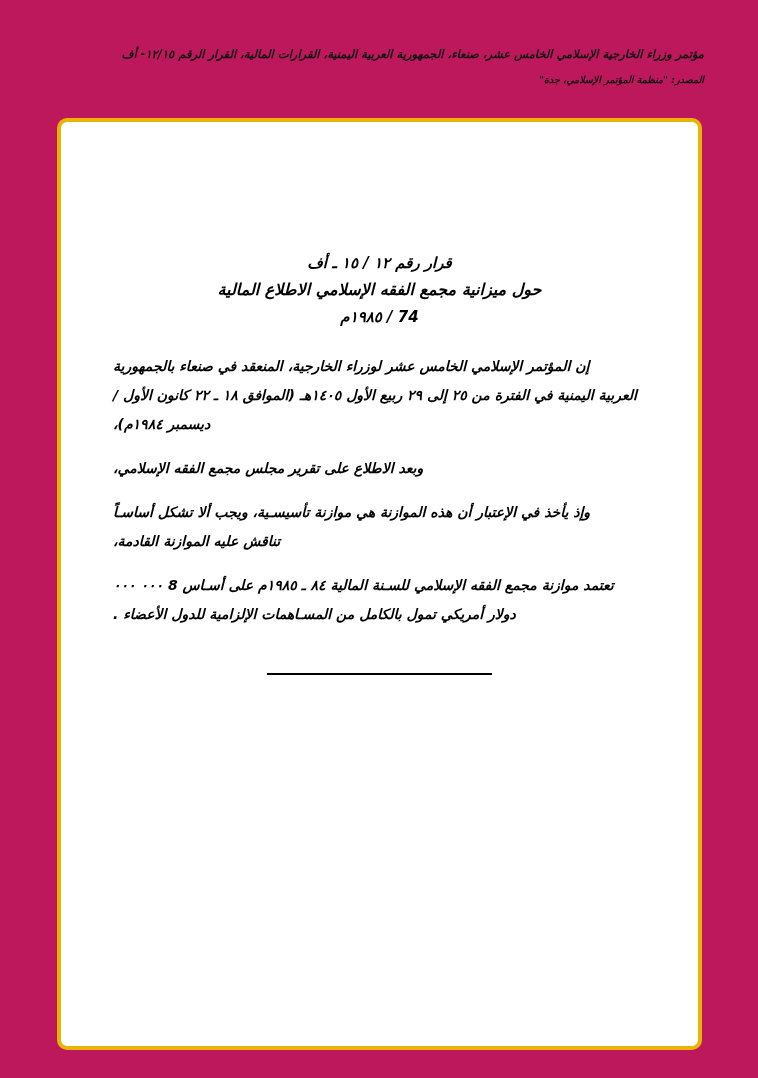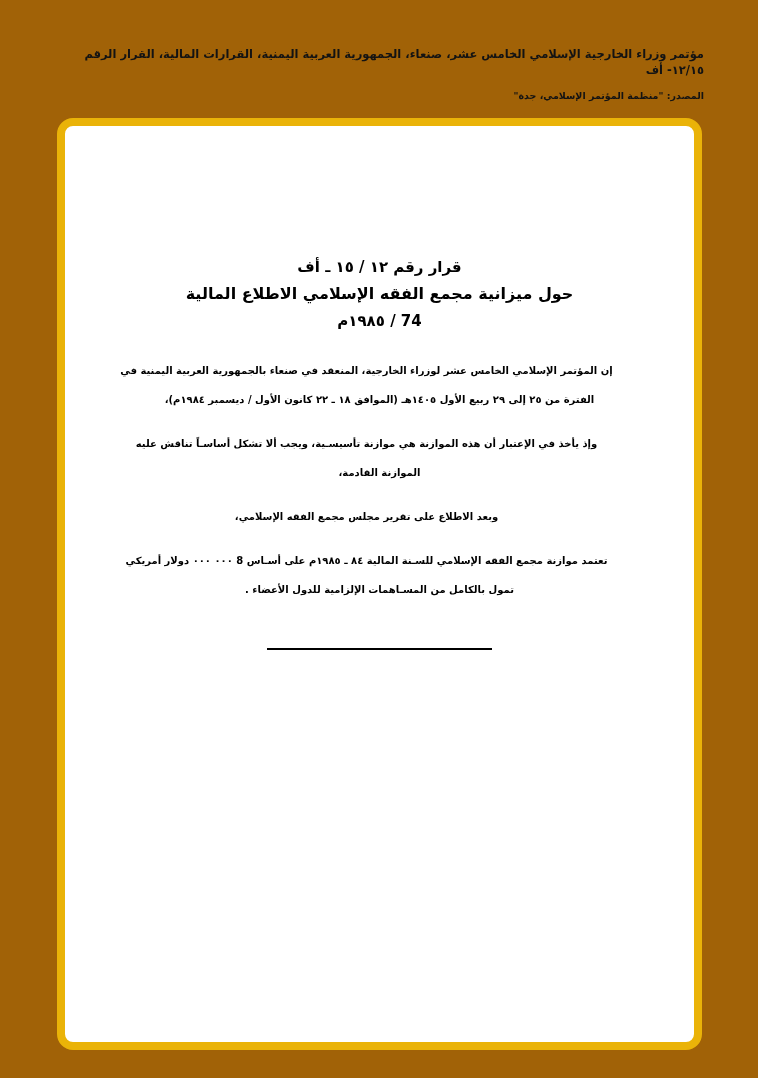--- a/index.html
+++ b/index.html
@@ -4,24 +4,25 @@
 <style>
   html, body {
     margin: 0;
     padding: 0;
     background: #ffffff;
   }
   .page {
     position: relative;
     width: 758px;
     height: 1078px;
-    background: #a16207;
+    background: #be185d;
     font-family: "DejaVu Sans", sans-serif;
     color: #111111;
     overflow: hidden;
+    font-style: italic;
   }
   .header {
     position: absolute;
     top: 46px;
     right: 54px;
     left: 54px;
     direction: rtl;
     text-align: right;
   }
   .header-line1 {
@@ -37,22 +38,22 @@
     font-weight: bold;
     color: #131313;
   }
   .frame {
     position: absolute;
     top: 118px;
     left: 57px;
     width: 645px;
     height: 932px;
     box-sizing: border-box;
-    border: 8px solid #eab308;
-    border-radius: 16px;
+    border: 4px solid #eab308;
+    border-radius: 10px;
     background: #ffffff;
   }
   .content {
     direction: rtl;
     box-sizing: border-box;
     padding: 128px 52px 0 52px;
     color: #000000;
   }
   .title-block {
     text-align: center;
@@ -67,24 +68,24 @@
     line-height: 28px;
   }
   .title-line3 {
     font-size: 15px;
     line-height: 26px;
   }
   .body-block {
     margin-top: 22px;
   }
   .para {
-    font-size: 10px;
+    font-size: 14px;
     font-weight: bold;
     line-height: 29px;
-    text-align: center;
+    text-align: left;
     text-indent: 26px;
     margin: 11px 0 15px 0;
   }
   .divider {
     width: 225px;
     height: 0;
     border-top: 2px solid #000000;
     margin: 44px auto 0 auto;
   }
 </style>
@@ -102,22 +103,22 @@
     <div class="content">
 
       <div class="title-block">
         <div class="title-line1">قرار رقم ١٢ / ١٥ ـ أف</div>
         <div class="title-line2">حول ميزانية مجمع الفقه الإسلامي الاطلاع المالية</div>
         <div class="title-line3">74 / ١٩٨٥م</div>
       </div>
 
       <div class="body-block">
         <p class="para">إن المؤتمر الإسلامي الخامس عشر لوزراء الخارجية، المنعقد في صنعاء بالجمهورية العربية اليمنية في الفترة من ٢٥ إلى ٢٩ ربيع الأول ١٤٠٥هـ (الموافق ١٨ ـ ٢٢ كانون الأول / ديسمبر ١٩٨٤م)،</p>
+        <p class="para">وبعد الاطلاع على تقرير مجلس مجمع الفقه الإسلامي،</p>
         <p class="para">وإذ يأخذ في الإعتبار أن هذه الموازنة هي موازنة تأسيسـية، ويجب ألا تشكل أساسـاً تناقش عليه الموازنة القادمة،</p>
-        <p class="para">وبعد الاطلاع على تقرير مجلس مجمع الفقه الإسلامي،</p>
         <p class="para">تعتمد موازنة مجمع الفقه الإسلامي للسـنة المالية ٨٤ ـ ١٩٨٥م على أسـاس 8 ٠٠٠ ٠٠٠ دولار أمريكي تمول بالكامل من المسـاهمات الإلزامية للدول الأعضاء .</p>
       </div>
 
       <div class="divider"></div>
 
     </div>
   </div>
 
 </div>
 

